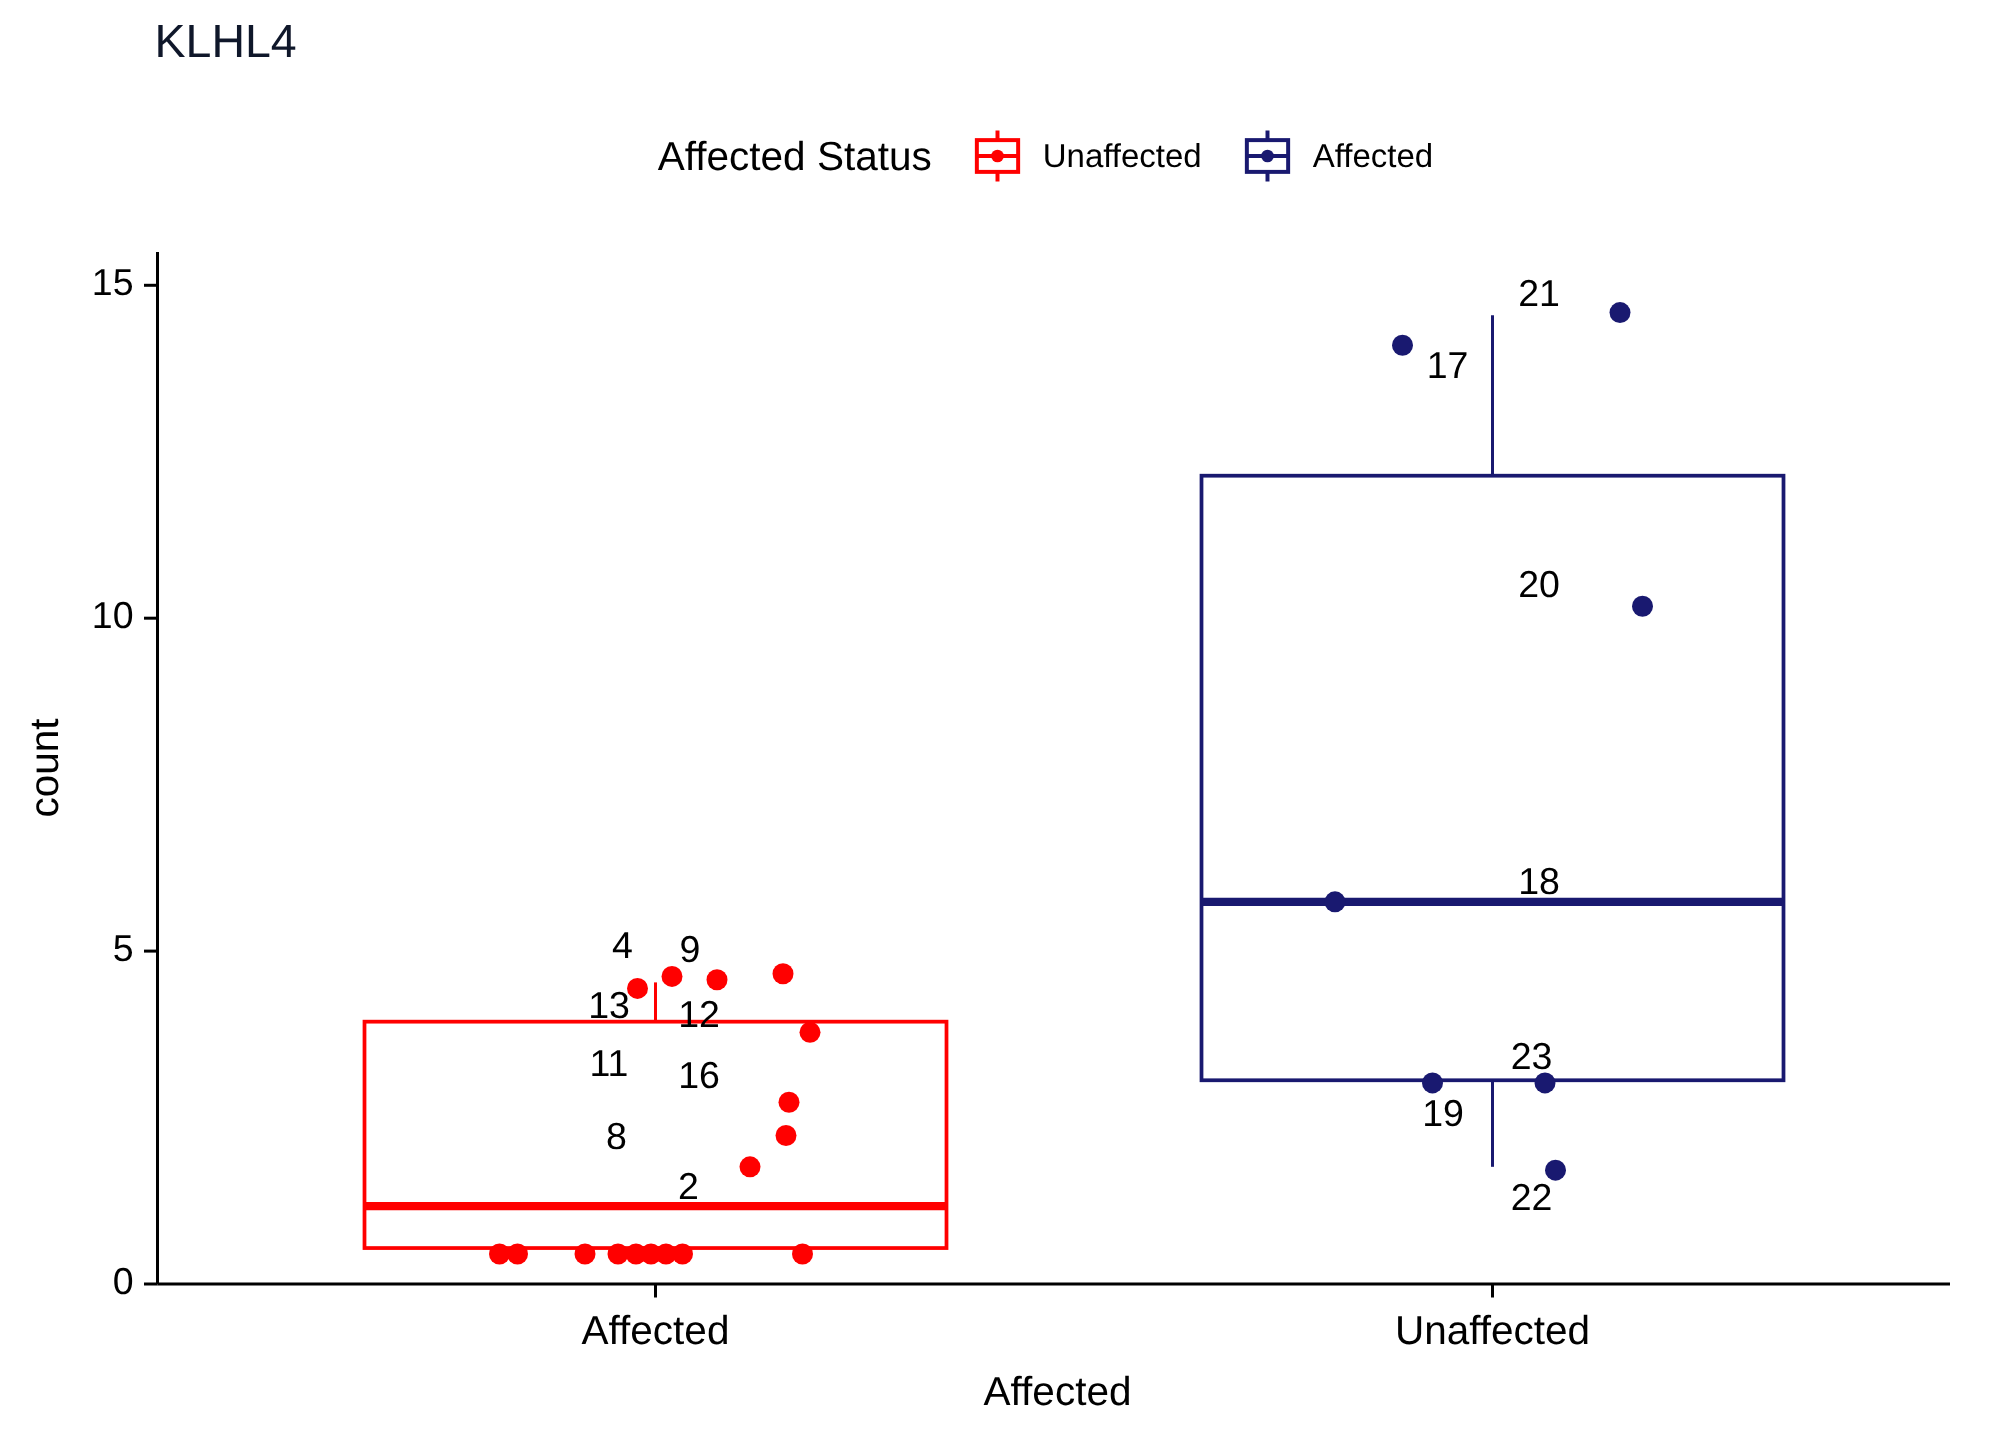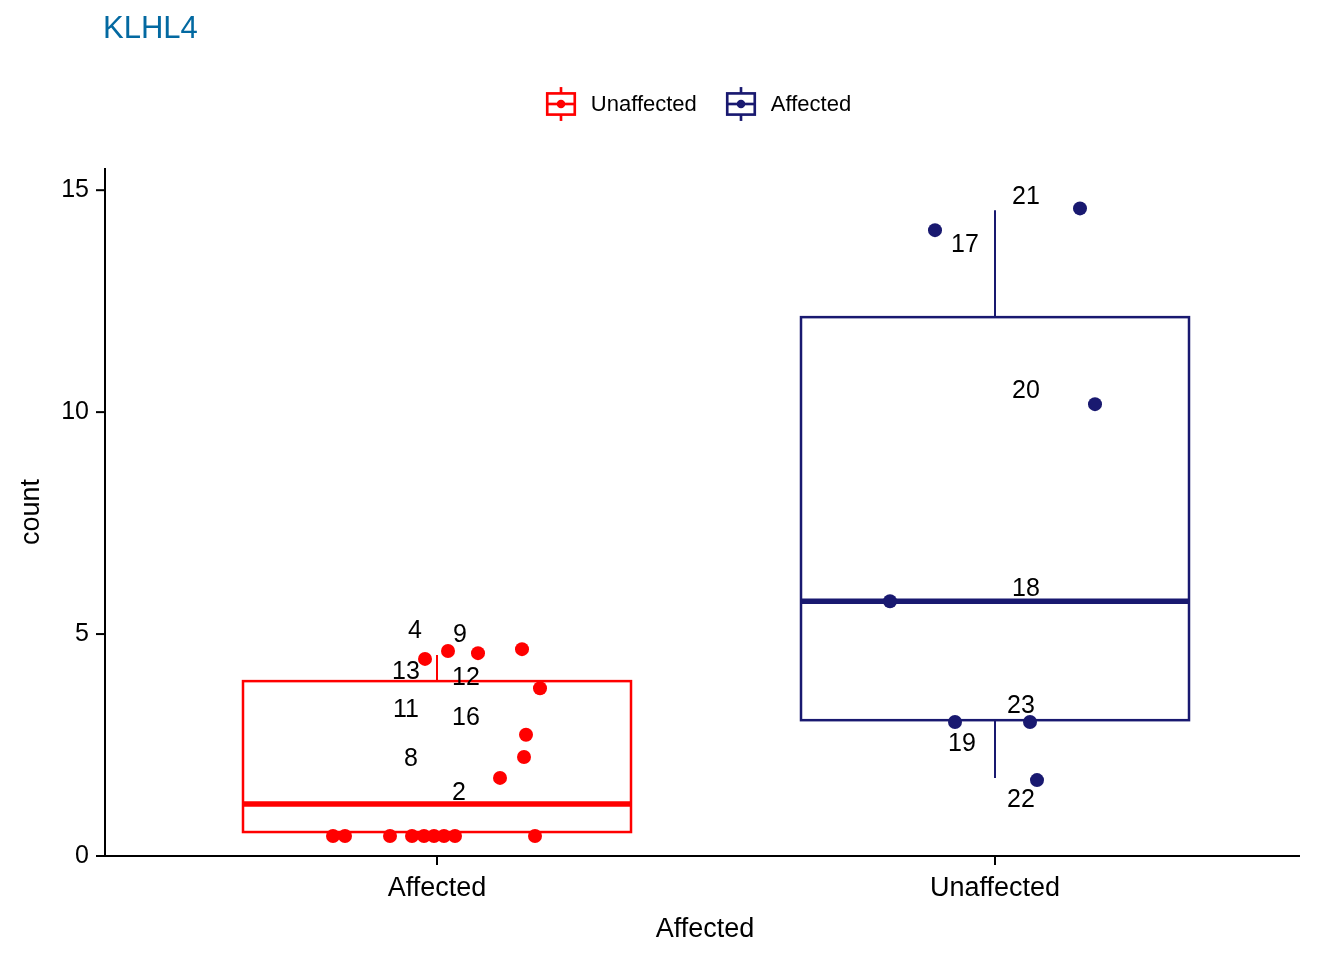--- a/index.html
+++ b/index.html
@@ -1,20 +1,20 @@
 <!DOCTYPE html>
 <html><head>
 <meta charset="utf-8">
 <style>
   html,body{margin:0;padding:0;background:#ffffff;}
   .page{position:relative;width:1344px;height:960px;background:#ffffff;overflow:hidden;
         font-family:"Liberation Sans", sans-serif;color:#000;}
   #chart-svg{position:absolute;left:0;top:0;}
   #chart-svg text{font-family:"Liberation Sans", sans-serif;fill:#000;}
-  .chart-title{position:absolute;left:103px;top:10px;font-size:31px;color:#0369a1;}
+  .chart-title{position:absolute;left:103px;top:10px;font-size:31px;color:#0f172a;}
   .legend{position:absolute;left:0;top:86px;width:100%;display:flex;justify-content:center;
           align-items:center;gap:26px;padding-left:50px;box-sizing:border-box;}
   .legend-title{font-size:27px;}
   .legend-item{display:flex;align-items:center;gap:12px;}
   .legend-key{display:inline-flex;width:36px;height:36px;}
   .legend-label{font-size:22px;color:#000;}
   .ylab{position:absolute;left:30px;top:512px;transform:translate(-50%,-50%) rotate(-90deg);
         font-size:27px;white-space:nowrap;}
   .xlab{position:absolute;left:705px;top:928px;transform:translate(-50%,-50%);font-size:27px;}
 </style>
@@ -82,20 +82,21 @@
       <text x="1026" y="391.26709677419353" text-anchor="middle" dominant-baseline="middle" font-size="25">20</text>
       <text x="1026" y="589.2335483870968" text-anchor="middle" dominant-baseline="middle" font-size="25">18</text>
       <text x="1021" y="705.9716129032258" text-anchor="middle" dominant-baseline="middle" font-size="25">23</text>
       <text x="962" y="744.1445161290322" text-anchor="middle" dominant-baseline="middle" font-size="25">19</text>
       <text x="1021" y="800.0722580645162" text-anchor="middle" dominant-baseline="middle" font-size="25">22</text>
     </svg>
 
   <div class="chart-title">KLHL4</div>
 
   <div class="legend">
+    <span class="legend-title">Affected Status</span>
 
     <span class="legend-item">
       <span class="legend-key" style="color: rgb(255, 0, 0);">
         <svg width="36" height="36" viewBox="0 0 34 34">
           <line x1="17" y1="1" x2="17" y2="7" stroke="currentColor" stroke-width="2.5"></line>
           <line x1="17" y1="27" x2="17" y2="33" stroke="currentColor" stroke-width="2.5"></line>
           <rect x="4" y="7" width="26" height="20" fill="none" stroke="currentColor" stroke-width="2.5"></rect>
           <line x1="4" y1="17" x2="30" y2="17" stroke="currentColor" stroke-width="2.5"></line>
           <circle cx="17" cy="17" r="4" fill="currentColor"></circle>
         </svg>

